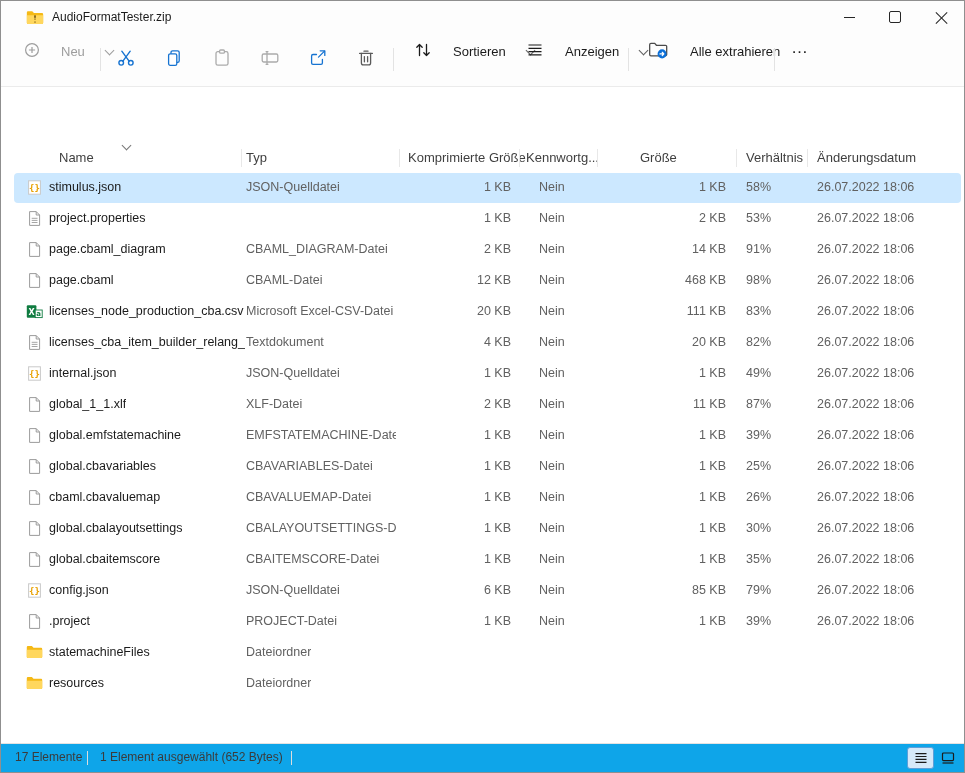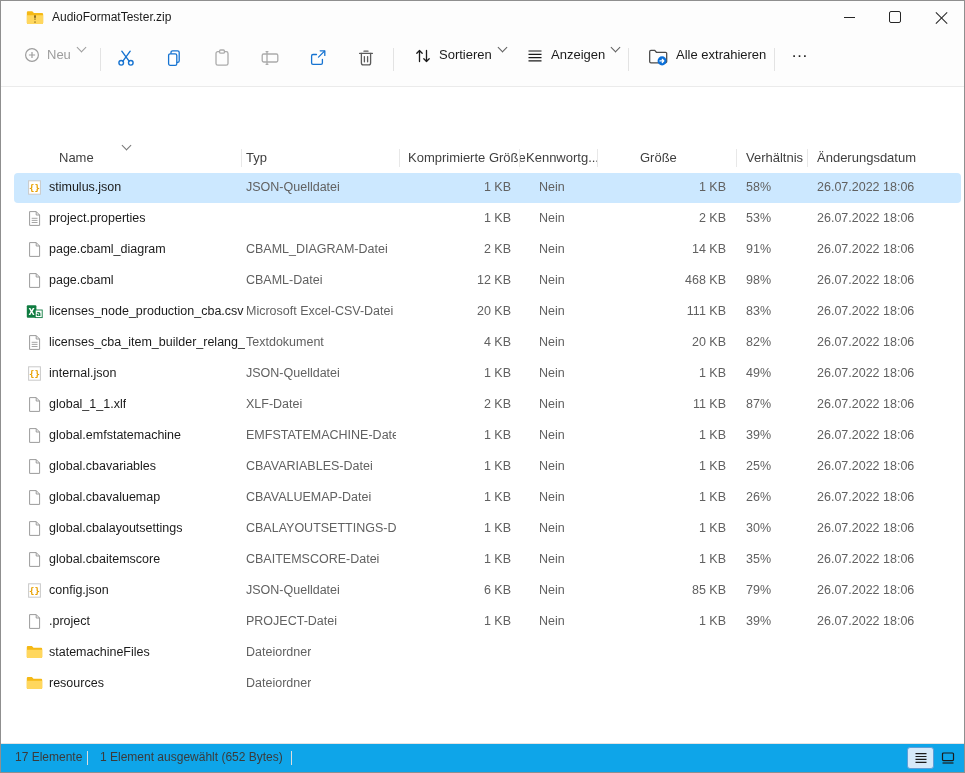--- a/index.html
+++ b/index.html
@@ -16,21 +16,21 @@
   .win-controls{position:absolute;right:0;top:0;height:32px;display:flex;}
   .win-btn{width:46px;height:32px;display:flex;align-items:center;justify-content:center;background:none;border:none;padding:0;cursor:default;}
   .g-min{width:11px;height:1px;background:#262626;}
   .g-max{width:10px;height:10px;border:1px solid #262626;border-radius:2px;}
   .g-close{position:relative;width:13px;height:13px;}
   .g-close::before,.g-close::after{content:"";position:absolute;left:6px;top:-1px;width:1.2px;height:16px;background:#262626;}
   .g-close::before{transform:rotate(45deg);}
   .g-close::after{transform:rotate(-45deg);}
   
   .toolbar{position:absolute;top:32px;left:0;right:0;height:53px;background:#fdfdfd;border-bottom:1px solid #ebebeb;}
-  .tb-btn{position:absolute;top:14px;height:35px;display:flex;align-items:flex-start;gap:7px;background:none;border:none;border-radius:4px;font-family:inherit;font-size:13px;color:#1b1b1b;padding:0 9px;cursor:default;white-space:nowrap;}
+  .tb-btn{position:absolute;top:1px;height:35px;display:flex;align-items:center;gap:21px;background:none;border:none;border-radius:4px;font-family:inherit;font-size:13px;color:#1b1b1b;padding:0 9px;cursor:default;white-space:nowrap;}
   .tb-btn.disabled{color:#9d9d9d;}
   .tb-iconbtn{position:absolute;top:9px;width:38px;height:35px;display:flex;align-items:center;justify-content:center;background:none;border:none;border-radius:4px;padding:0;cursor:default;}
   .tb-sep{position:absolute;top:15px;width:1px;height:23px;background:#e3e3e3;}
   .chev{display:inline-block;width:6px;height:6px;border-right:1.2px solid currentColor;border-bottom:1.2px solid currentColor;transform:rotate(45deg);margin-top:-3px;}
   .more-label{font-size:17px;letter-spacing:1px;line-height:10px;padding-bottom:8px;}
   
   .addressrow{position:absolute;top:86px;left:0;right:0;height:54px;background:#fff;}
   .nav-btn{position:absolute;top:98px;width:30px;height:28px;display:flex;align-items:center;justify-content:center;background:none;border:none;border-radius:4px;font-size:16px;color:#3b3b3b;padding:0;cursor:default;font-family:inherit;}
   .nav-btn.dim{color:#b9b9b9;}
   .nav-btn.small{width:22px;}
@@ -415,21 +415,21 @@
     <span class="cell c-pwd">Nein</span>
     <span class="cell c-size">1 KB</span>
     <span class="cell c-ratio">25%</span>
     <span class="cell c-mod">26.07.2022 18:06</span>
   </div>
       <div class="row">
     <span class="cell c-icon"><svg width="17" height="17" viewBox="0 0 17 17">
             <path d="M3.6 1.6 H10.2 L13.6 5 V15.4 H3.6 Z" fill="#fff" stroke="#9b9b9b" stroke-width="1"></path>
             <path d="M10.2 1.6 V5 H13.6" fill="none" stroke="#9b9b9b" stroke-width="1"></path>
           </svg></span>
-    <span class="cell c-name">global.cbavaluemap</span>
+    <span class="cell c-name">cbaml.cbavaluemap</span>
     <span class="cell c-type">CBAVALUEMAP-Datei</span>
     <span class="cell c-comp">1 KB</span>
     <span class="cell c-pwd">Nein</span>
     <span class="cell c-size">1 KB</span>
     <span class="cell c-ratio">26%</span>
     <span class="cell c-mod">26.07.2022 18:06</span>
   </div>
       <div class="row">
     <span class="cell c-icon"><svg width="17" height="17" viewBox="0 0 17 17">
             <path d="M3.6 1.6 H10.2 L13.6 5 V15.4 H3.6 Z" fill="#fff" stroke="#9b9b9b" stroke-width="1"></path>

